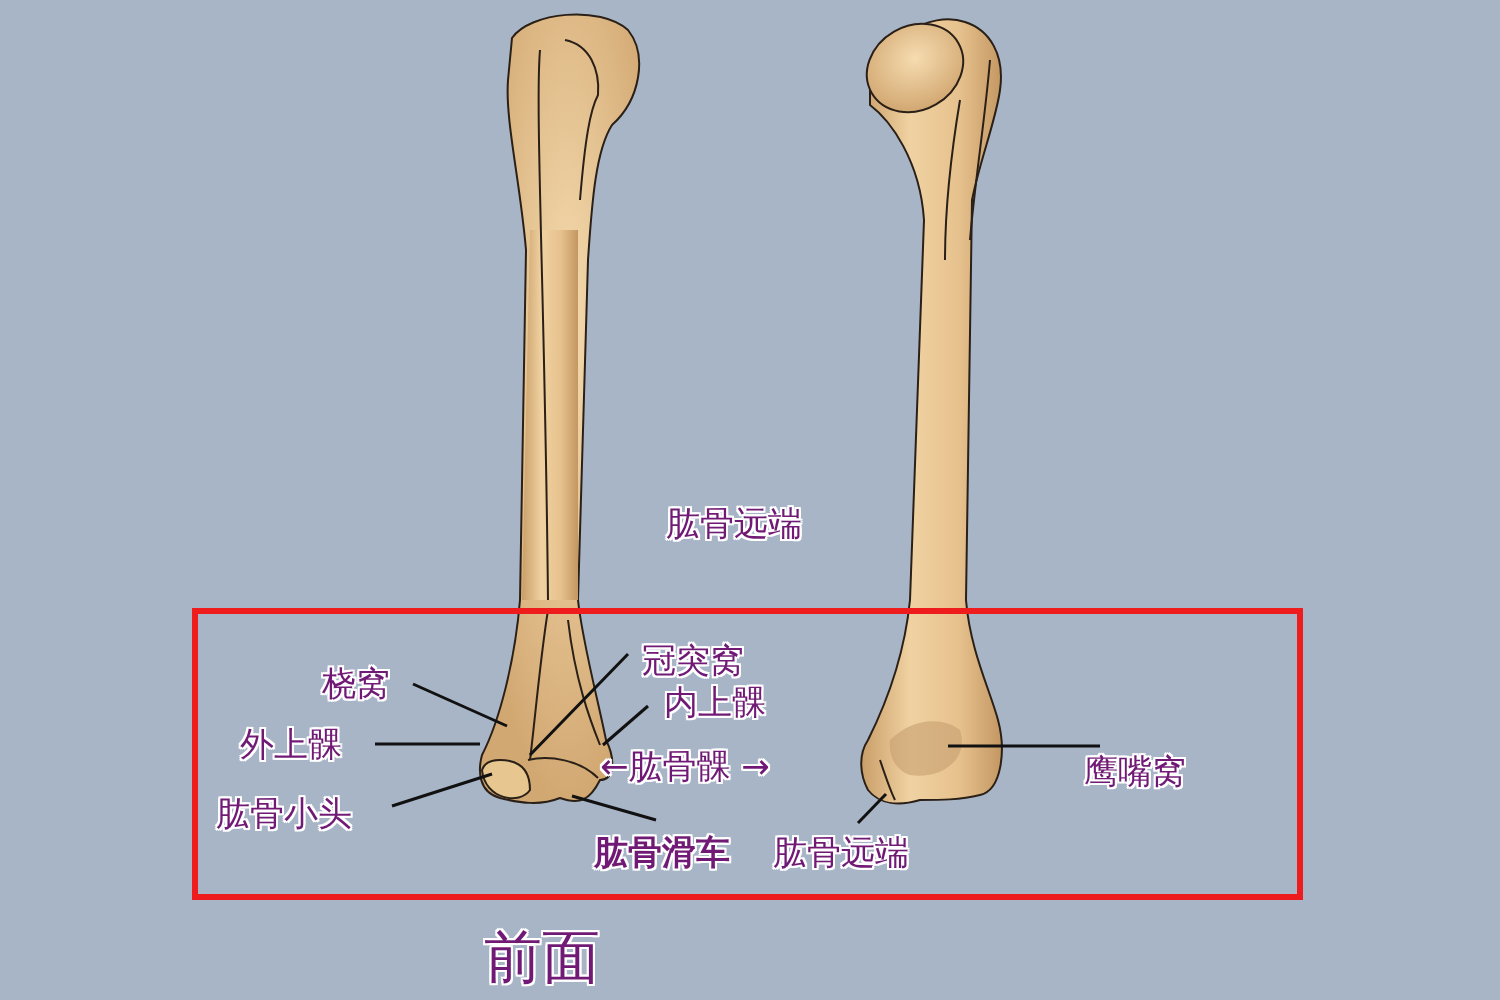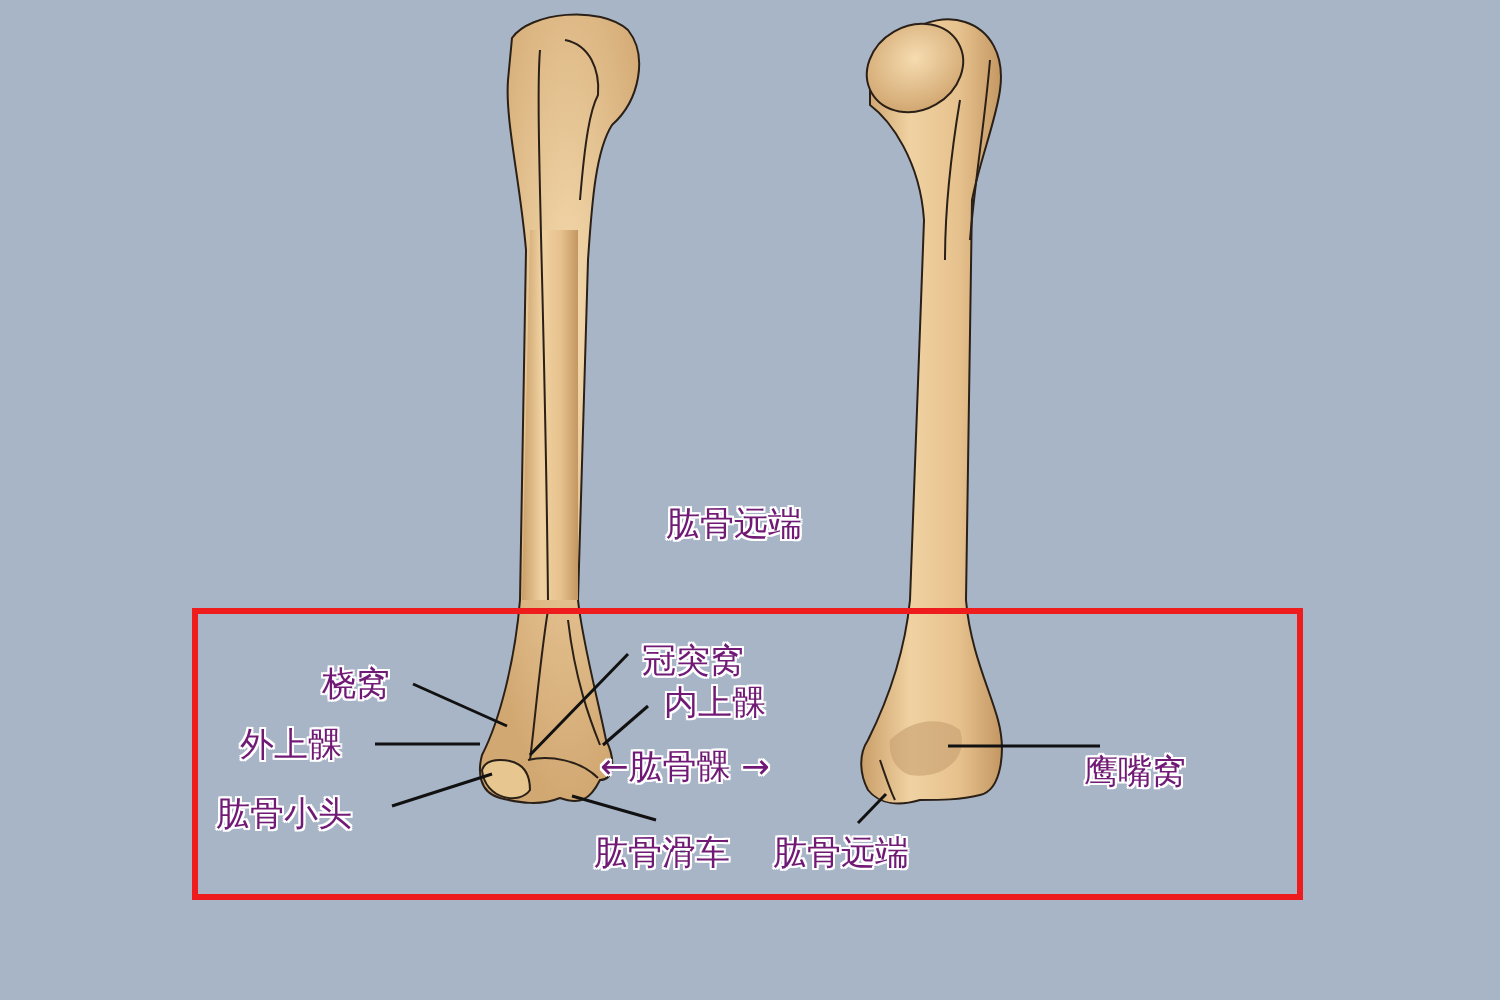--- a/index.html
+++ b/index.html
@@ -77,17 +77,18 @@
   <div class="highlight-box"></div>
 
   <div class="lbl" style="left:666px;top:506px;">肱骨远端</div>
 
   <div class="lbl" style="left:322px;top:666px;text-align:right;">桡窝</div>
   <div class="lbl" style="left:240px;top:727px;text-align:center;">外上髁</div>
   <div class="lbl" style="left:216px;top:796px;">肱骨小头</div>
   <div class="lbl" style="left:642px;top:600px;margin-top:43px;">冠突窝</div>
   <div class="lbl" style="left:664px;top:685px;">内上髁</div>
   <div class="lbl" style="left:600px;top:749px;">←肱骨髁 →</div>
-  <div class="lbl" style="left:594px;top:835px;">肱骨滑车</div>
+  <div class="lbl" style="left:594px;top:835px;font-weight:bold;">肱骨滑车</div>
   <div class="lbl" style="left:773px;top:835px;">肱骨远端</div>
   <div class="lbl" style="left:1084px;top:730px;margin-top:24px;">鹰嘴窝</div>
 
+  <div class="lbl big" style="left:484px;top:928px;">前面</div>
 </div>
 
 </body></html>

